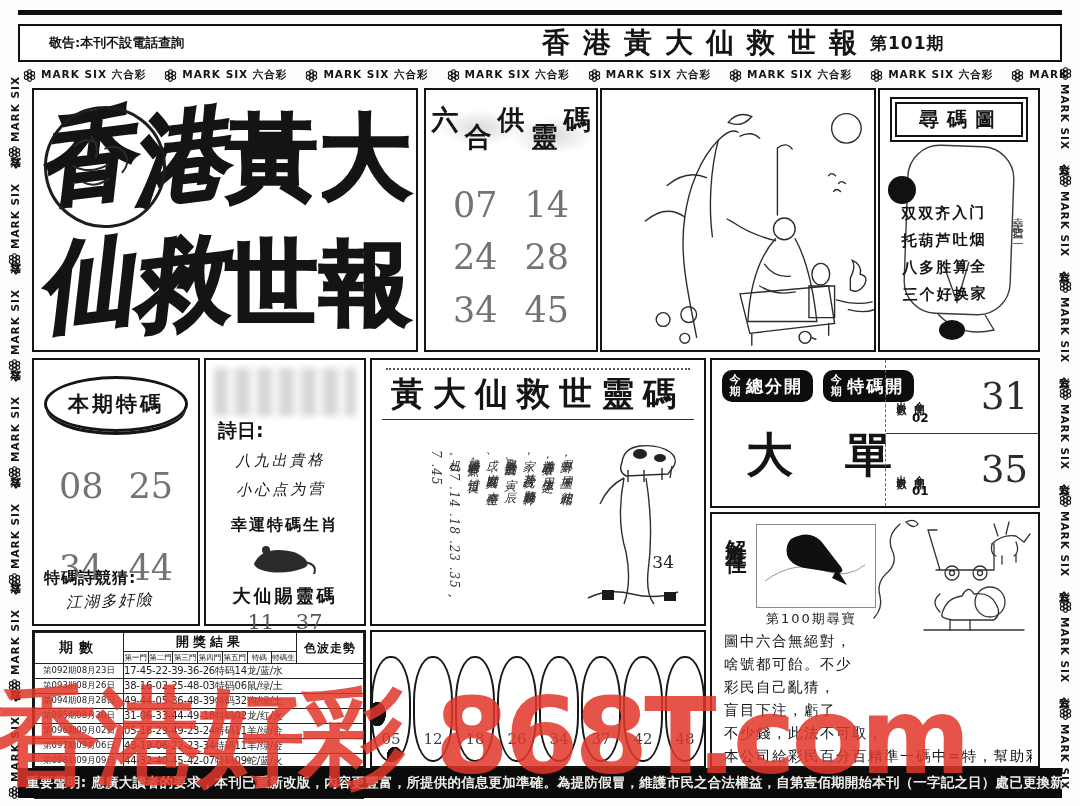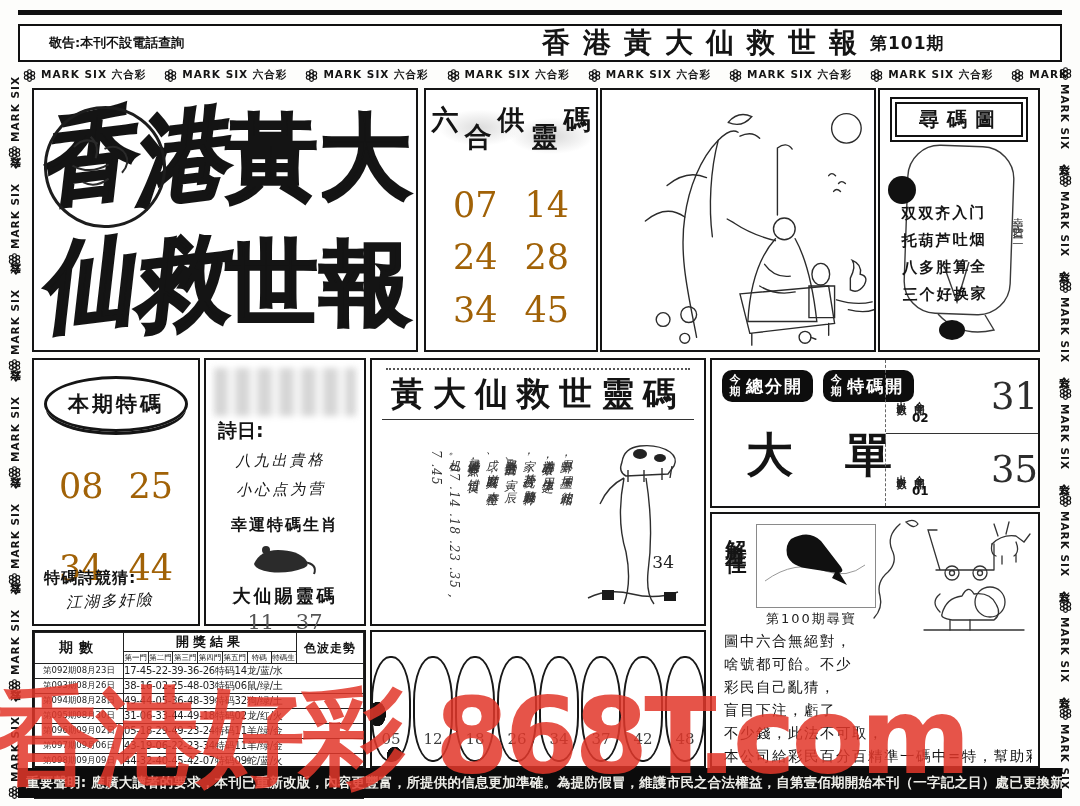--- a/index.html
+++ b/index.html
@@ -42,21 +42,21 @@
 
   
   #liuhe{left:424px;top:88px;width:174px;height:264px;display:flex;flex-direction:column;}
   #liuhe-title{height:70px;display:flex;justify-content:center;align-items:flex-start;padding-top:12px;
      background:radial-gradient(ellipse 60px 26px at 32% 46%,#dcdcdc,transparent 70%),
                 radial-gradient(ellipse 60px 26px at 74% 56%,#d9d9d9,transparent 70%);}
   #liuhe-title .ch{font-size:27px;font-weight:900;font-family:"DejaVu Serif",serif;display:inline-block;margin:0 3px;}
   #liuhe-title .ch1,#liuhe-title .ch3{transform:translateY(17px);}
   .numpair-rows{flex:1;display:flex;flex-direction:column;justify-content:space-evenly;padding-bottom:8px;}
   .numpair{display:flex;justify-content:space-evenly;font-family:"DejaVu Serif",serif;
-           font-size:35px;color:#a16207;}
+           font-size:35px;color:#737373;}
 
   
   #painting{left:600px;top:88px;width:276px;height:264px;}
   #painting svg{position:absolute;inset:0;}
 
   
   #xunmatu{left:878px;top:88px;width:162px;height:264px;}
   #xunmatu-titlebox{margin:12px auto 0;width:112px;border:2px solid #111;outline:2px solid #111;outline-offset:3px;
       text-align:center;font-size:20px;font-weight:900;letter-spacing:8px;padding:2px 4px 2px 8px;
       font-family:"DejaVu Serif",serif;background:#fff;}
@@ -111,21 +111,21 @@
   .pill-main{font-size:17px;font-weight:800;letter-spacing:2px;white-space:nowrap;}
   #kaipan-result{position:absolute;left:34px;top:64px;font-size:47px;font-weight:900;letter-spacing:52px;
       white-space:nowrap;font-family:"DejaVu Serif",serif;}
   #kaipan-stats{position:absolute;right:0;top:0;bottom:0;width:152px;border-left:1px dashed #666;
       display:flex;flex-direction:column;}
   .stat-cell{flex:1;position:relative;display:flex;align-items:center;padding-left:8px;}
   .stat-cell+.stat-cell{border-top:1px solid #333;}
   .stat-labels{display:flex;gap:4px;}
   .vtext{writing-mode:vertical-rl;font-size:10px;letter-spacing:2px;font-weight:700;color:#222;}
   .stat-count{position:absolute;left:26px;bottom:8px;font-size:12px;font-weight:700;color:#111;}
-  .stat-number{margin-left:auto;font-size:37px;font-family:"DejaVu Serif",serif;color:#2d2d2d;}
+  .stat-number{margin-left:auto;margin-right:10px;font-size:37px;font-family:"DejaVu Serif",serif;color:#2d2d2d;}
 
   
   #jiehua{left:710px;top:512px;width:330px;height:256px;}
   #jiehua-title{position:absolute;left:10px;top:8px;writing-mode:vertical-rl;font-size:21px;font-weight:900;
       letter-spacing:7px;font-family:"DejaVu Serif",serif;}
   #jiehua-birdbox{position:absolute;left:44px;top:10px;width:118px;height:82px;border:1px solid #8a8a8a;}
   #jiehua-caption{position:absolute;left:54px;top:96px;font-size:13px;letter-spacing:2px;color:#222;}
   #jiehua-text{position:absolute;left:12px;top:116px;right:6px;}
   .jline{font-size:14.5px;line-height:1.58;letter-spacing:1.5px;white-space:nowrap;overflow:hidden;}
   .jline:nth-child(-n+4){width:58%;}

